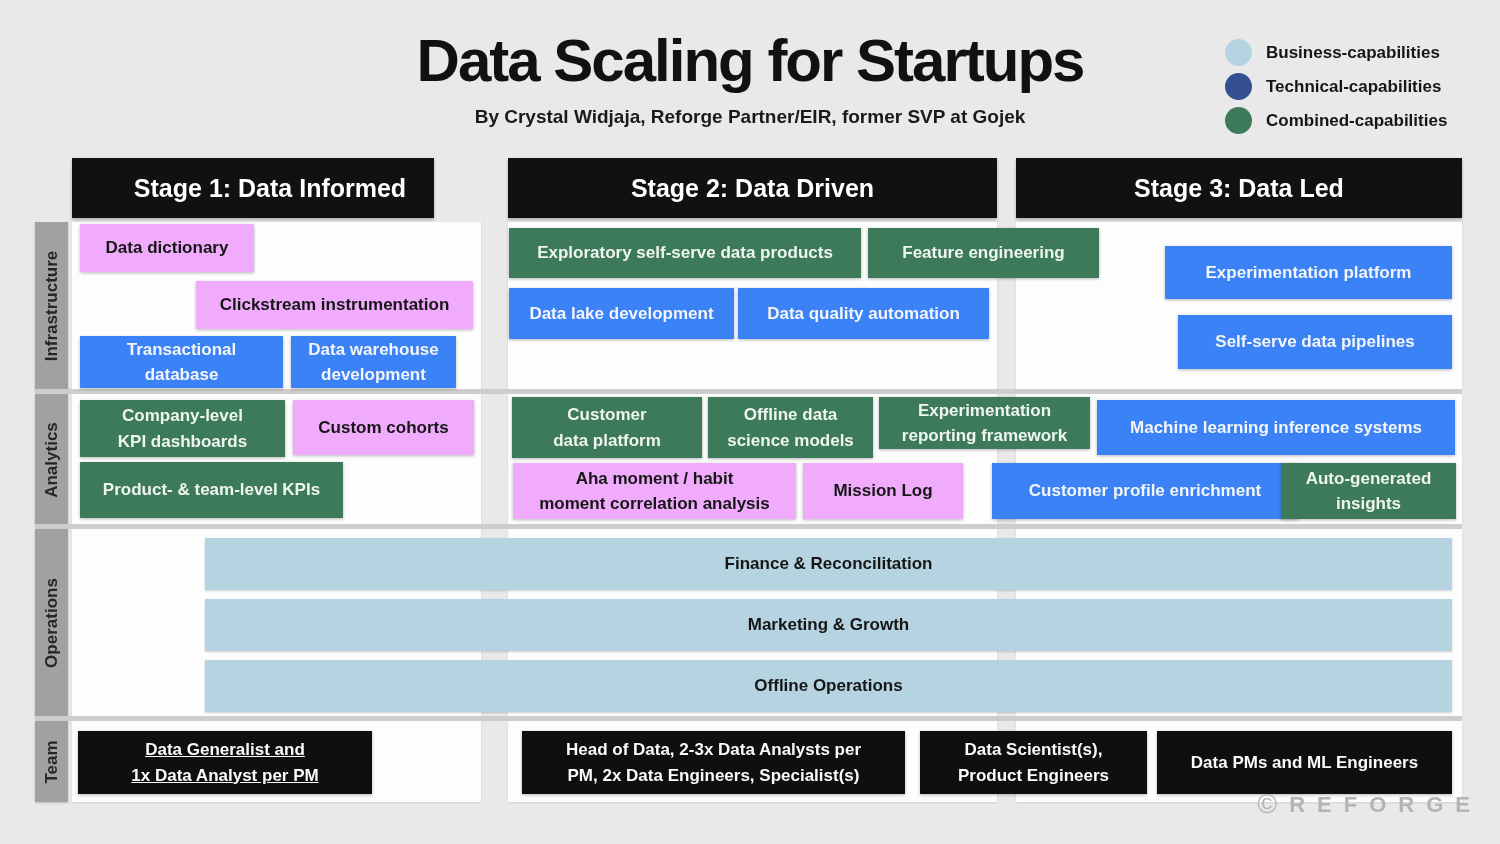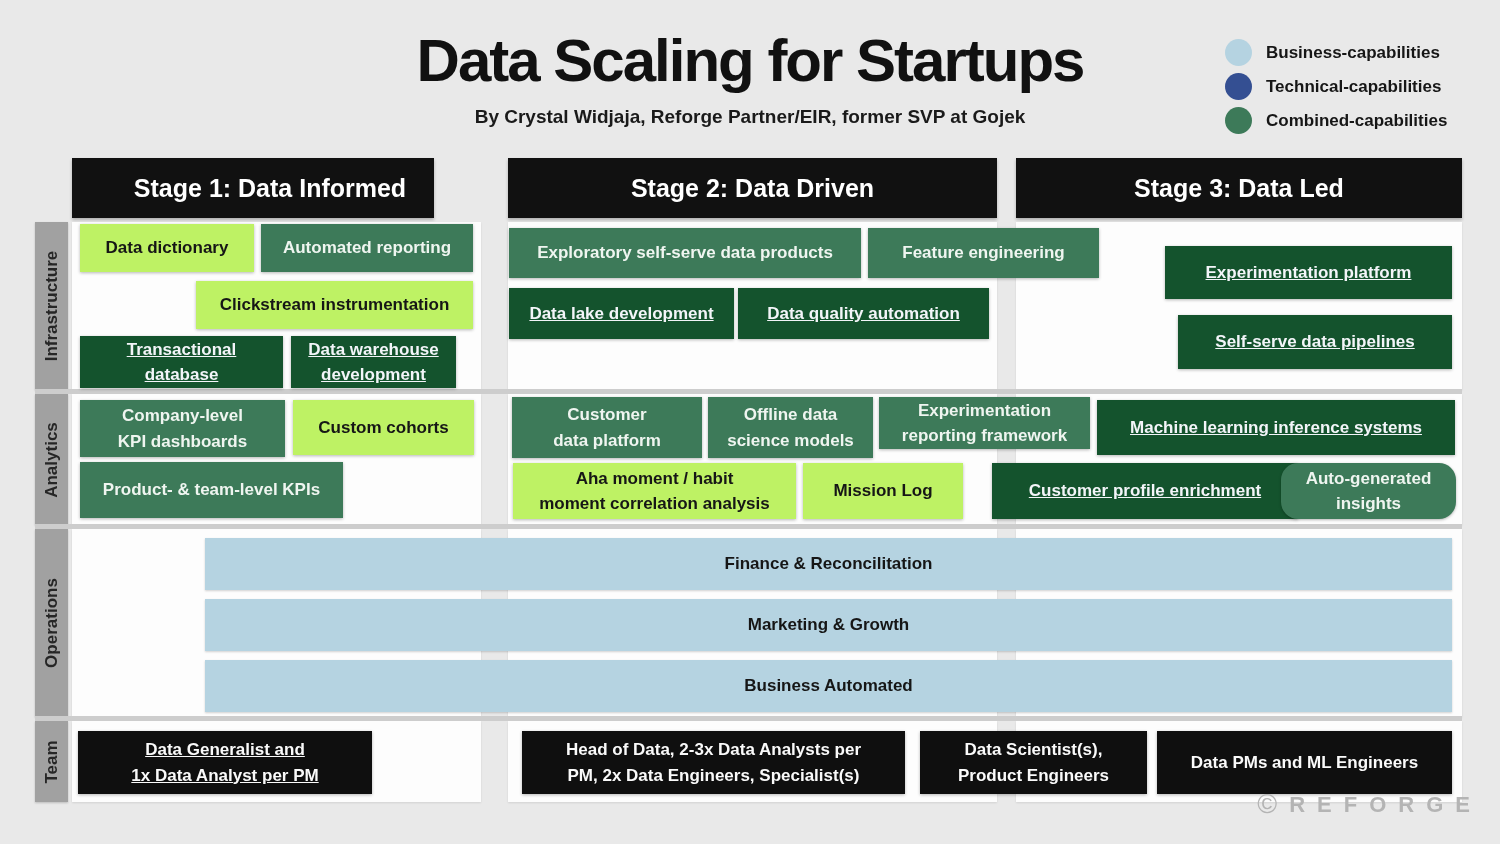--- a/index.html
+++ b/index.html
@@ -34,22 +34,22 @@
   
   .panel { position:absolute; background:#fdfdfd; box-shadow:0 1px 2px rgba(0,0,0,.10); }
 
   
   .hband { position:absolute; left:35px; width:1427px; height:5px; background:#cdcdcd; }
 
   
   .bx { position:absolute; box-sizing:border-box; display:flex; align-items:center; justify-content:center;
         text-align:center; font-weight:700; font-size:17px; line-height:1.5;
         white-space:pre-line; box-shadow:0 1px 3px rgba(0,0,0,.28); padding:2px 8px; }
-  .business  { background:#bef264; color:#161616; }
-  .technical { background:#14532d; color:#f3f5f9;text-decoration:underline; }
+  .business  { background:#f0abfc; color:#161616; }
+  .technical { background:#3b82f6; color:#f3f5f9; }
   .combined  { background:#3d7a59; color:#eff5f0; }
   .teambox   { background:#0f0f0f; color:#fafafa; }
   .opsbar    { background:#b5d3e1; color:#161616; box-shadow:0 1px 2px rgba(0,0,0,.18); }
 
   
   .brand { position:absolute; right:18px; top:789px; display:flex; align-items:center; color:#b4b4b4; }
   .brand .c { font-size:27px; margin-right:12px; font-weight:400; }
   .brand .name { font-size:22px; font-weight:700; letter-spacing:12px; }
 </style>
 </head>
@@ -108,21 +108,20 @@
 
   <div class="panel" style="left:72px;   top:721px; width:409px; height:81px;"></div>
   <div class="panel" style="left:508px;  top:721px; width:489px; height:81px;"></div>
   <div class="panel" style="left:1016px; top:721px; width:446px; height:81px;"></div>
 
   <div class="hband" style="top:389px;"></div>
   <div class="hband" style="top:524px;"></div>
   <div class="hband" style="top:716px;"></div>
 
   <div class="bx business" style="left:80px;  top:224px; width:174px; height:48px;">Data dictionary</div>
-  <div class="bx combined" style="left:261px; top:224px; width:212px; height:48px;">Automated reporting</div>
   <div class="bx business" style="left:196px; top:281px; width:277px; height:48px;">Clickstream instrumentation</div>
   <div class="bx technical" style="left:80px;  top:336px; width:203px; height:52px;">Transactional
 database</div>
   <div class="bx technical" style="left:291px; top:336px; width:165px; height:52px;">Data warehouse
 development</div>
 
   <div class="bx combined" style="left:509px; top:228px; width:352px; height:50px;">Exploratory self-serve data products</div>
   <div class="bx combined" style="left:868px; top:228px; width:231px; height:50px;">Feature engineering</div>
   <div class="bx technical" style="left:509px; top:288px; width:225px; height:51px;">Data lake development</div>
   <div class="bx technical" style="left:738px; top:288px; width:251px; height:51px;">Data quality automation</div>
@@ -140,26 +139,26 @@
   <div class="bx combined" style="left:708px; top:397px; width:165px; height:61px;">Offline data
 science models</div>
   <div class="bx combined" style="left:879px; top:397px; width:211px; height:52px;">Experimentation
 reporting framework</div>
   <div class="bx business" style="left:513px; top:463px; width:283px; height:56px;">Aha moment / habit
 moment correlation analysis</div>
   <div class="bx business" style="left:803px; top:463px; width:160px; height:56px;">Mission Log</div>
 
   <div class="bx technical" style="left:1097px; top:400px; width:358px; height:55px;">Machine learning inference systems</div>
   <div class="bx technical" style="left:968px;  top:463px; width:306px; height:56px;margin-left:24px;">Customer profile enrichment</div>
-  <div class="bx combined" style="left:1281px; top:463px; width:175px; height:56px;border-radius:17px;">Auto-generated
+  <div class="bx combined" style="left:1281px; top:463px; width:175px; height:56px;">Auto-generated
 insights</div>
 
   <div class="bx opsbar" style="left:205px; top:538px; width:1247px; height:52px;">Finance &amp; Reconcilitation</div>
   <div class="bx opsbar" style="left:205px; top:599px; width:1247px; height:52px;">Marketing &amp; Growth</div>
-  <div class="bx opsbar" style="left:205px; top:660px; width:1247px; height:52px;">Business Automated</div>
+  <div class="bx opsbar" style="left:205px; top:660px; width:1247px; height:52px;">Offline Operations</div>
 
   <div class="bx teambox" style="left:78px;   top:731px; width:294px; height:63px;text-decoration:underline;">Data Generalist and
 1x Data Analyst per PM</div>
   <div class="bx teambox" style="left:522px;  top:731px; width:383px; height:63px;">Head of Data, 2-3x Data Analysts per
 PM, 2x Data Engineers, Specialist(s)</div>
   <div class="bx teambox" style="left:920px;  top:731px; width:227px; height:63px;">Data Scientist(s),
 Product Engineers</div>
   <div class="bx teambox" style="left:1157px; top:731px; width:295px; height:63px;">Data PMs and ML Engineers</div>
 
   <div class="brand">

